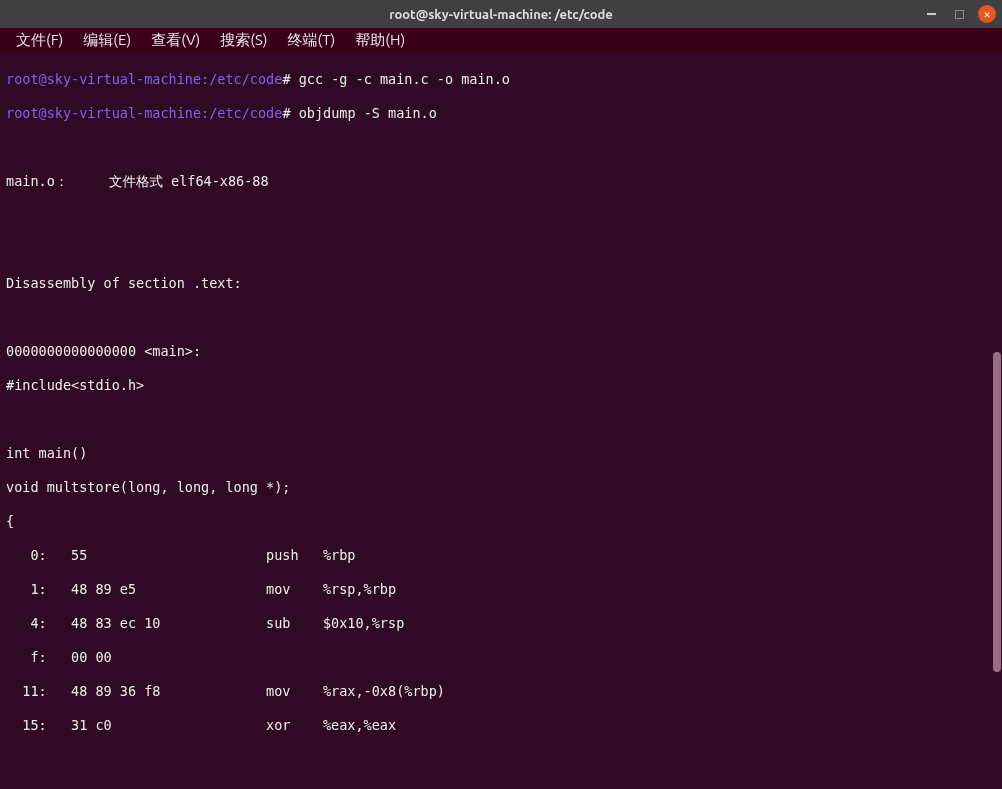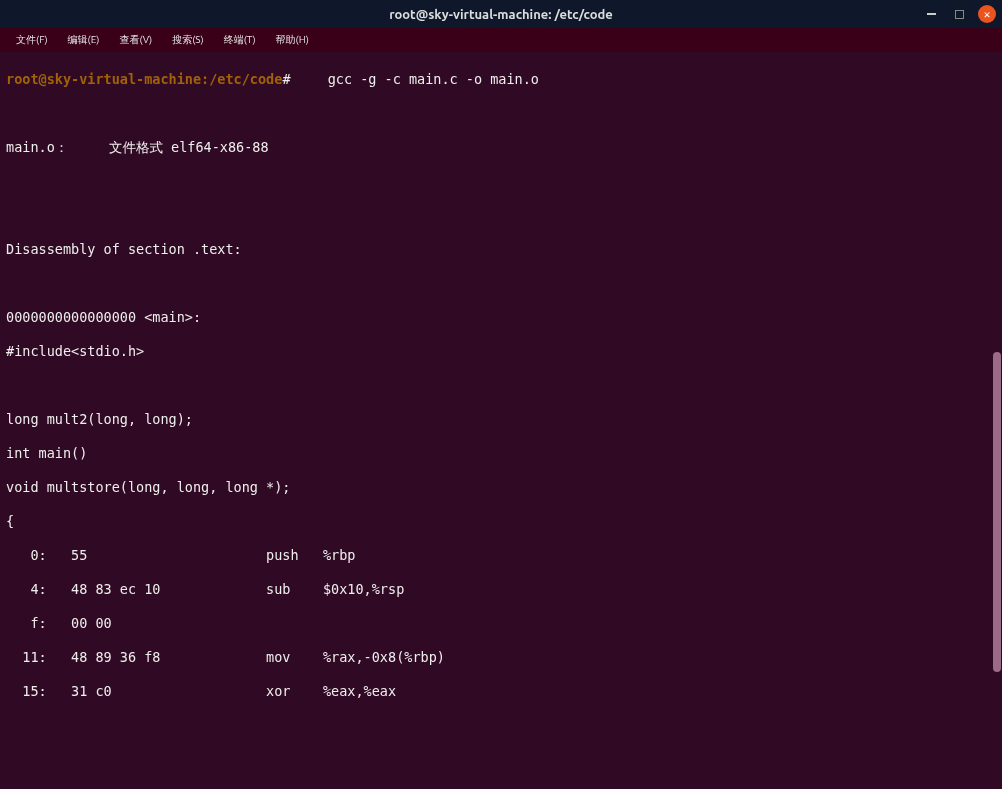--- a/index.html
+++ b/index.html
@@ -9,21 +9,21 @@
     font-size: 13px;
     width: 1002px;
     height: 789px;
     overflow: hidden;
     color: #d0d0d0;
     position: relative;
   }
   
   .titlebar {
     height: 28px;
-    background: #0f172a;
+    background: #404040;
     display: flex;
     align-items: center;
     position: relative;
     font-family: "Ubuntu", sans-serif;
   }
   .titlebar-title {
     position: absolute;
     left: 0; right: 0;
     text-align: center;
     color: #dcdcdc;
@@ -53,43 +53,43 @@
   .tb-min-inner { width: 9px; height: 2px; background: #ccc; }
   .tb-close { background: #e95420; }
   
   .menubar {
     height: 24px;
     background: #3a0017;
     display: flex;
     align-items: center;
     padding: 0 6px;
     font-family: "Ubuntu", sans-serif;
-    font-size: 10px;
+    font-size: 15px;
     color: #e6e6e6;
   }
   .menubar-item {
     padding: 2px 10px;
     cursor: pointer;
   }
   
   .terminal {
     background: #300a24;
     color: #eeeeec;
     height: calc(100% - 52px);
     padding: 2px 6px 0 6px;
     font-family: "DejaVu Sans Mono", "Ubuntu Mono", monospace;
     font-size: 13.5px;
     line-height: 17px;
     white-space: pre;
     position: relative;
     overflow: hidden;
   }
-  .cmd         { color: #eeeeec; margin-left: 29px; }
+  .cmd         { color: #eeeeec; }
   .line        { display: block; }
-  .bright      { font-weight: bold; color: #a16207; }
+  .bright      { font-weight: normal; color: #8b5cf6; }
   
   .scrollbar {
     position: absolute;
     right: 0;
     top: 52px;
     bottom: 0;
     width: 10px;
     background: transparent;
   }
   .scrollbar-thumb {
@@ -124,34 +124,35 @@
   <div class="menubar-item">文件(F)</div>
   <div class="menubar-item">编辑(E)</div>
   <div class="menubar-item">查看(V)</div>
   <div class="menubar-item">搜索(S)</div>
   <div class="menubar-item">终端(T)</div>
   <div class="menubar-item">帮助(H)</div>
 </div>
 
 <div class="terminal">
 <span class="line"><span class="bright">root@sky-virtual-machine</span><span class="bright">:</span><span class="bright">/etc/code</span><span>#</span> <span class="cmd">gcc -g -c main.c -o main.o</span></span>
+<span class="line"><span class="bright">root@sky-virtual-machine</span><span class="bright">:</span><span class="bright">/etc/code</span><span>#</span> <span class="cmd">objdump -S main.o</span></span>
 <span class="line"> </span>
 <span class="line">main.o：     文件格式 elf64-x86-88</span>
 <span class="line"> </span>
 <span class="line"> </span>
 <span class="line">Disassembly of section .text:</span>
 <span class="line"> </span>
 <span class="line">0000000000000000 &lt;main&gt;:</span>
 <span class="line">#include&lt;stdio.h&gt;</span>
 <span class="line"> </span>
-<span class="line">long mult2(long, long);</span>
 <span class="line">int main()</span>
 <span class="line">void multstore(long, long, long *);</span>
 <span class="line">{</span>
 <span class="line">   0:   55                      push   %rbp</span>
+<span class="line">   1:   48 89 e5                mov    %rsp,%rbp</span>
 <span class="line">   4:   48 83 ec 10             sub    $0x10,%rsp</span>
 <span class="line">   f:   00 00 </span>
 <span class="line">  11:   48 89 36 f8             mov    %rax,-0x8(%rbp)</span>
 <span class="line">  15:   31 c0                   xor    %eax,%eax</span>
 
 
 
 
 
 

